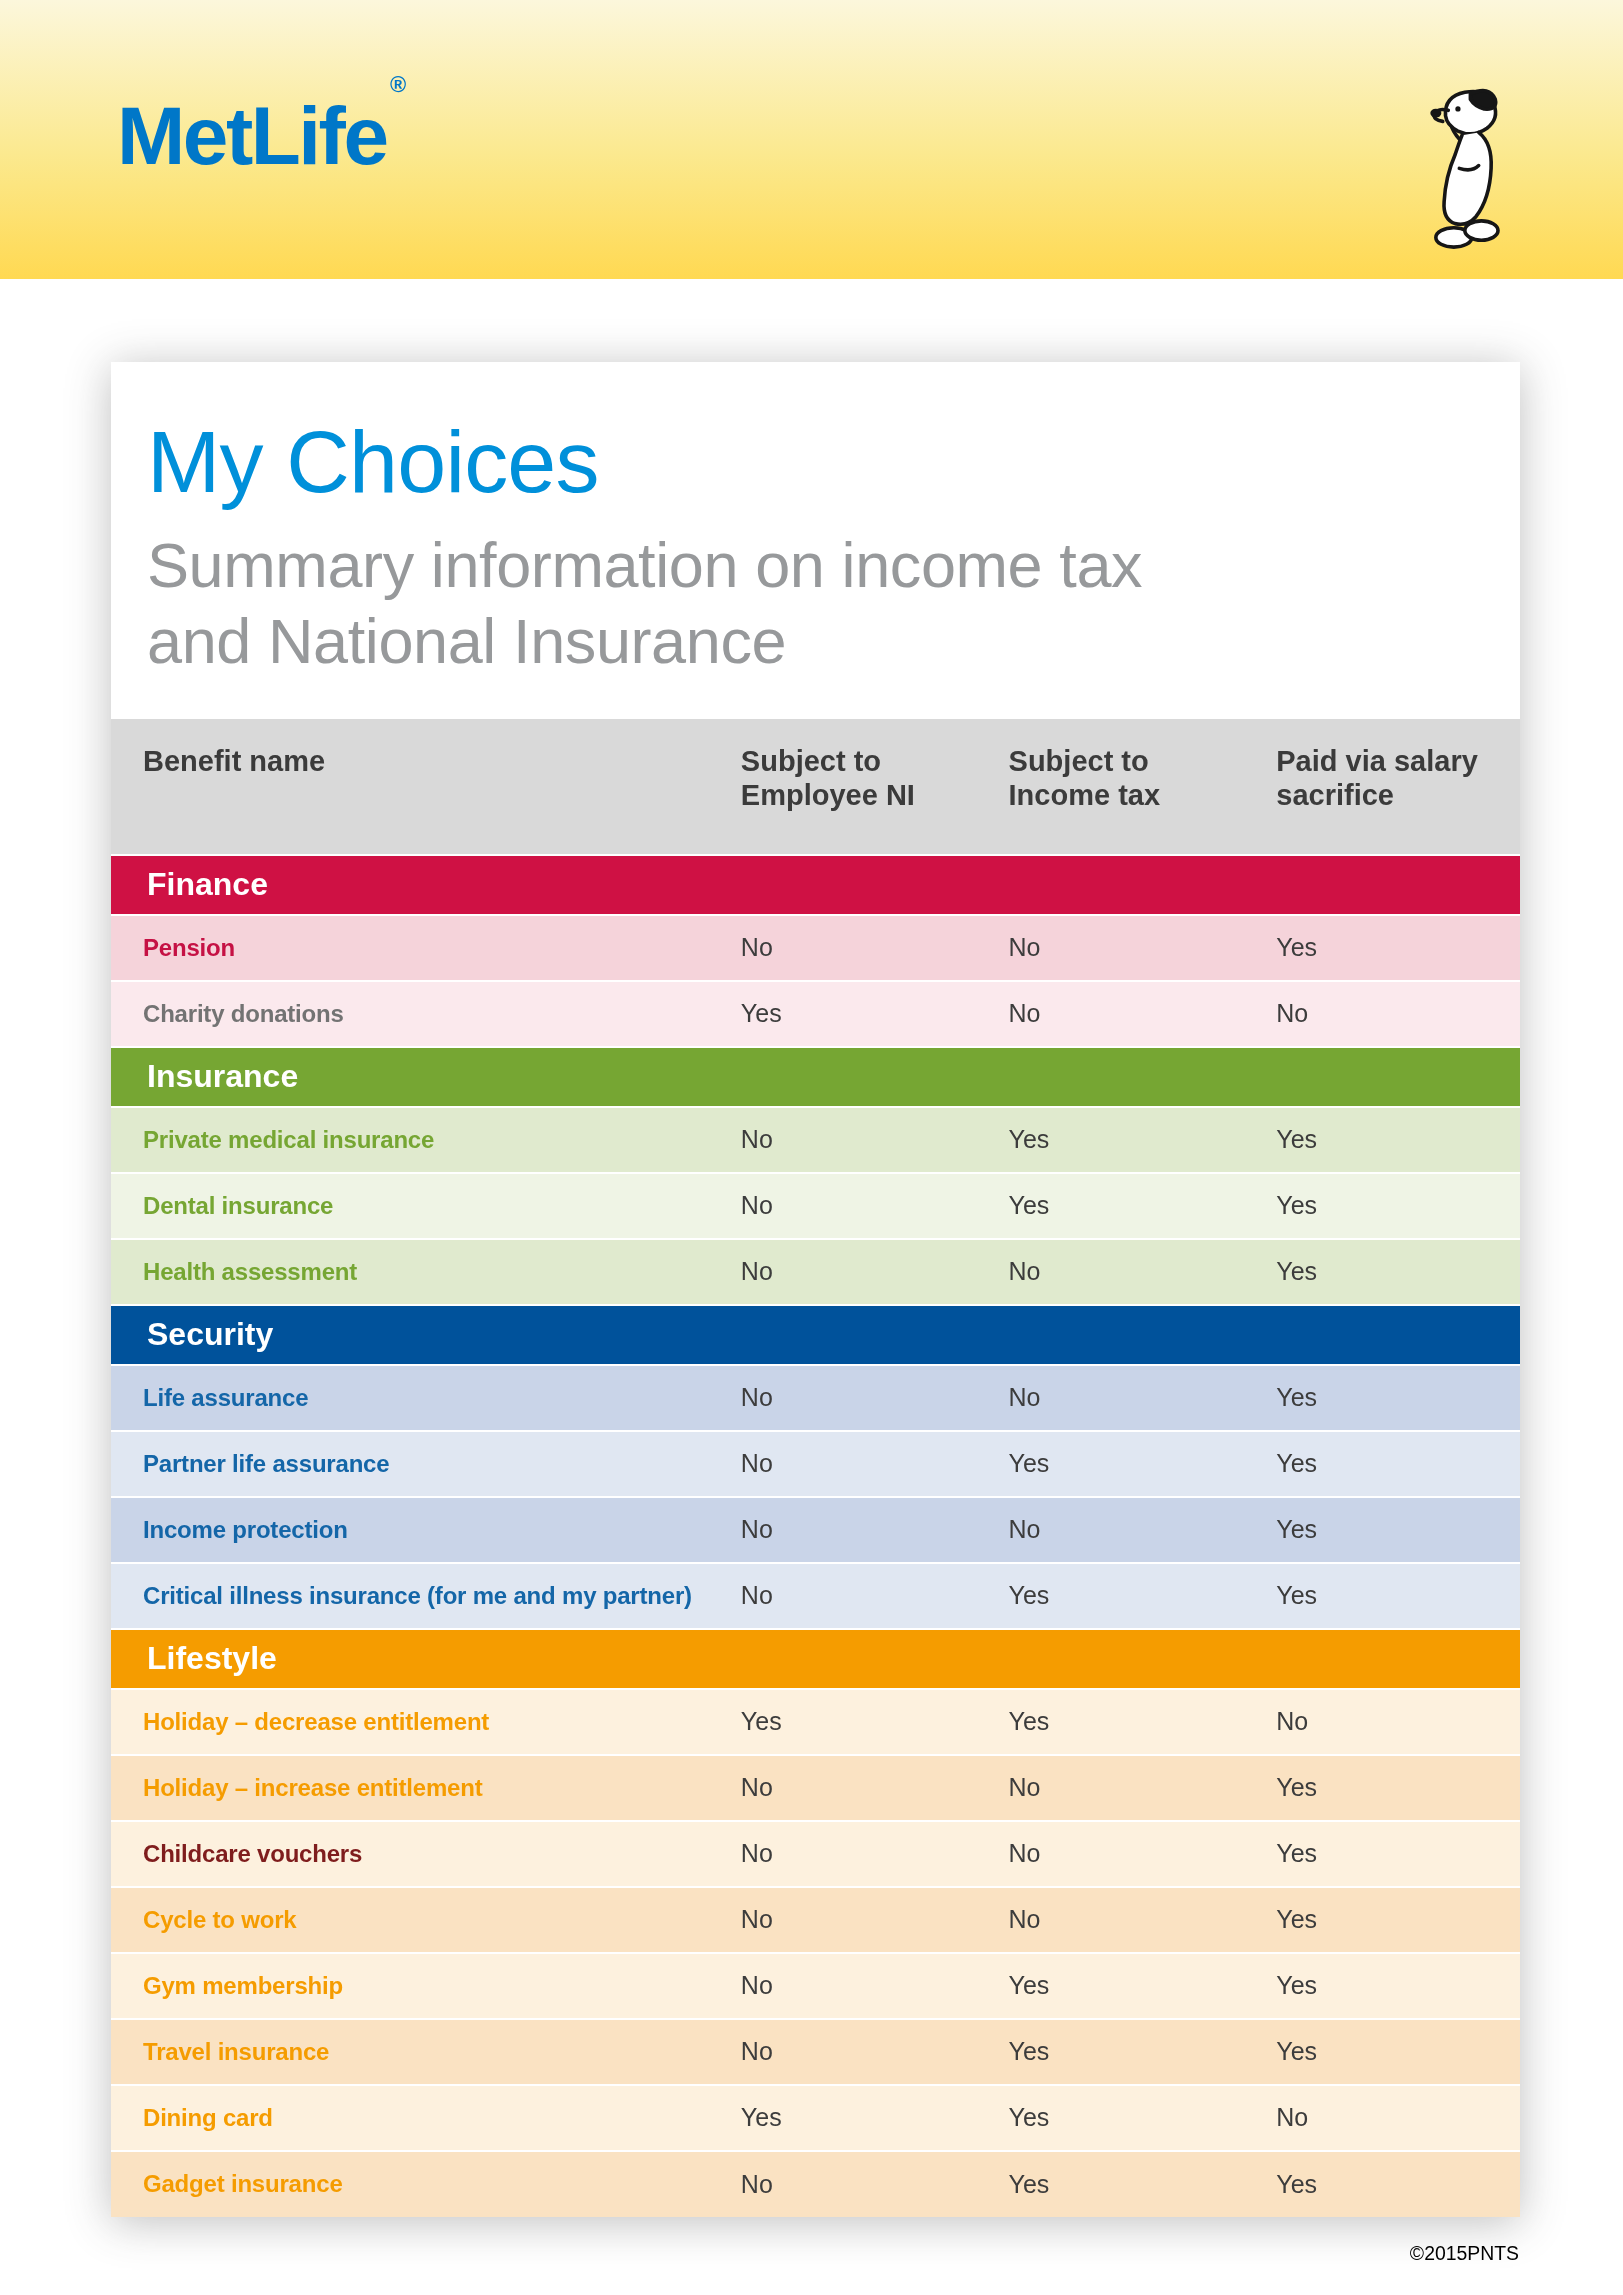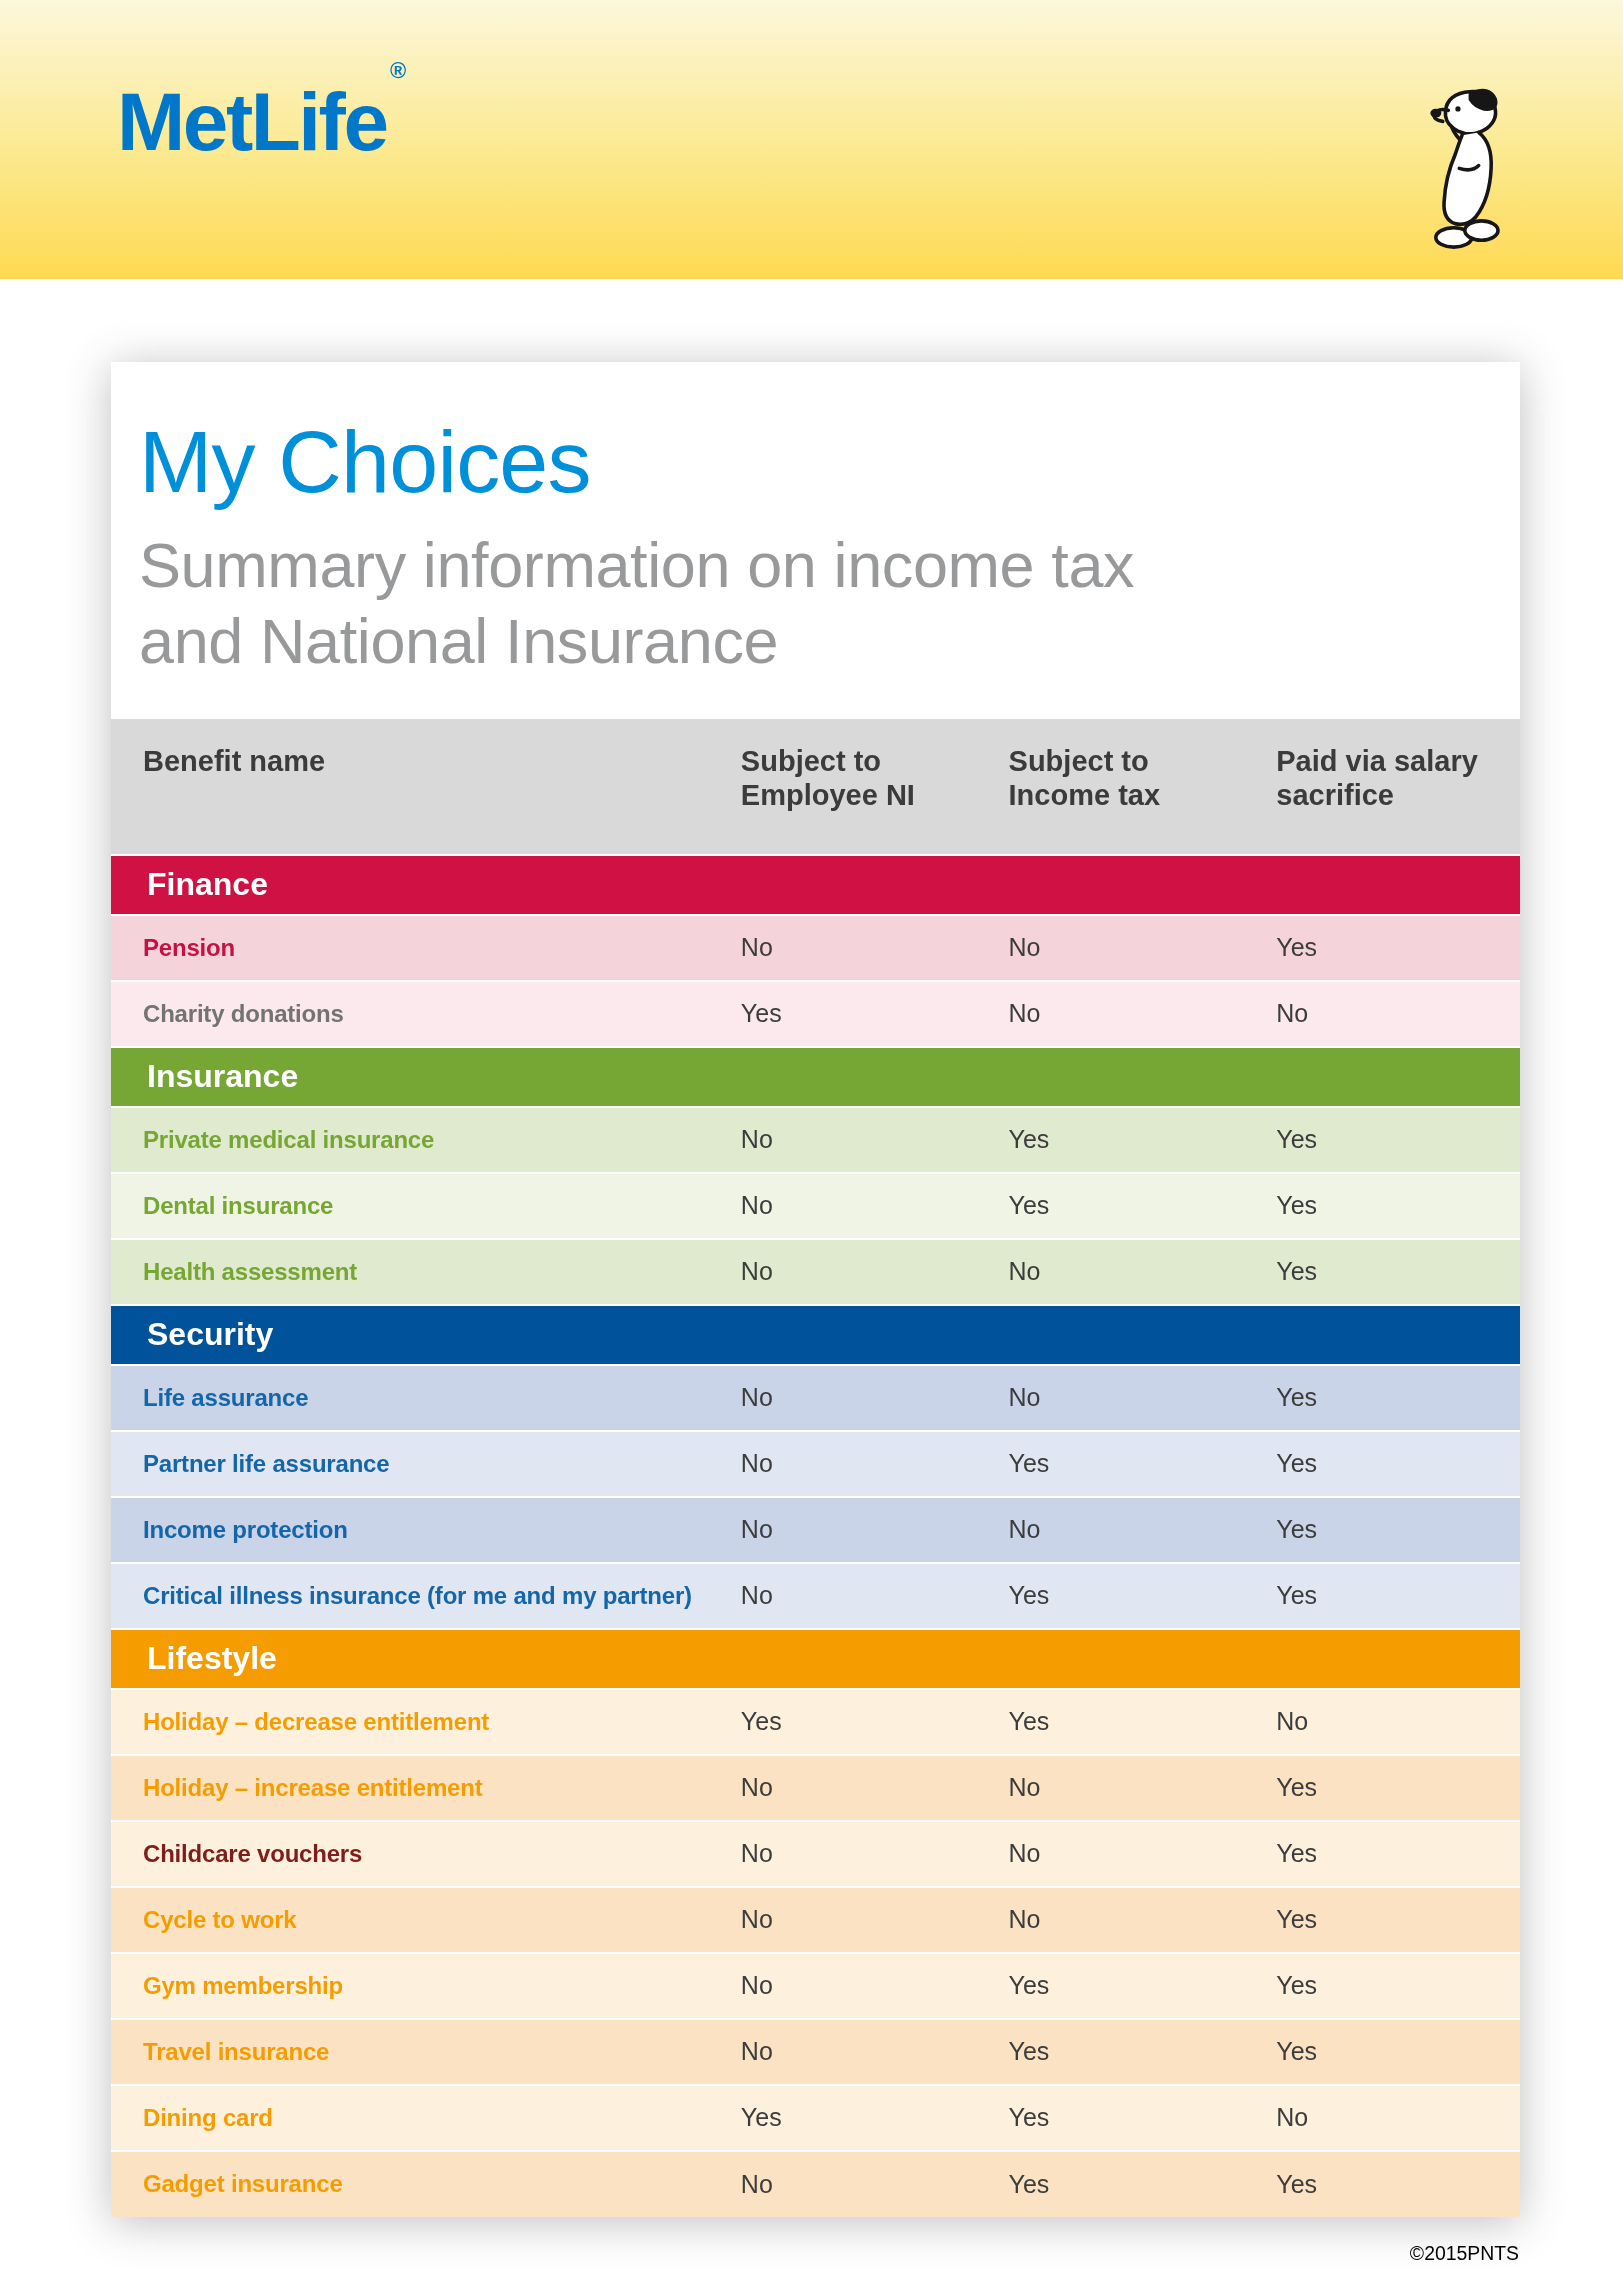--- a/index.html
+++ b/index.html
@@ -14,42 +14,42 @@
   
   .banner {
     position: absolute; left: 0; top: 0;
     width: 100%; height: 279px;
     background: linear-gradient(180deg,
       var(--banner-top, #FCF7DC) 0%,
       var(--banner-mid, #FBE98F) 55%,
       var(--banner-bottom, #FFD952) 100%);
   }
   .logo {
-    position: absolute; left: 117px; top: 81px;
+    position: absolute; left: 117px; top: 95px;
     font-size: 82px; font-weight: bold; line-height: 1;
     color: var(--logo-blue, #0077C8);
     letter-spacing: -2.5px;
   }
   .logo sup {
     font-size: 22px; font-weight: bold; letter-spacing: 0;
     position: relative; top: -44px; left: 3.4px;
   }
   .snoopy {
     position: absolute; left: 1393px; top: 76px;
     width: 152px; height: 193px;
   }
 
   
   .sheet {
     position: absolute; left: 111px; top: 362px;
     width: 1409px;
     background: #ffffff;
     box-shadow: 0 5px 42px rgba(60,60,60,0.33);
   }
-  .title-block { padding: 54px 34px 39px 28px; }
+  .title-block { padding: 54px 34px 39px 36px; }
   .page-title {
     margin: 0;
     font-size: 88px; font-weight: normal; line-height: 1.05;
     letter-spacing: -0.8px;
     color: var(--title-blue, #0090DA);
   }
   .subtitle {
     margin-top: 20px;
     font-size: 63px; line-height: 1.2; font-weight: normal;
     color: var(--subtitle-gray, #97999B);

